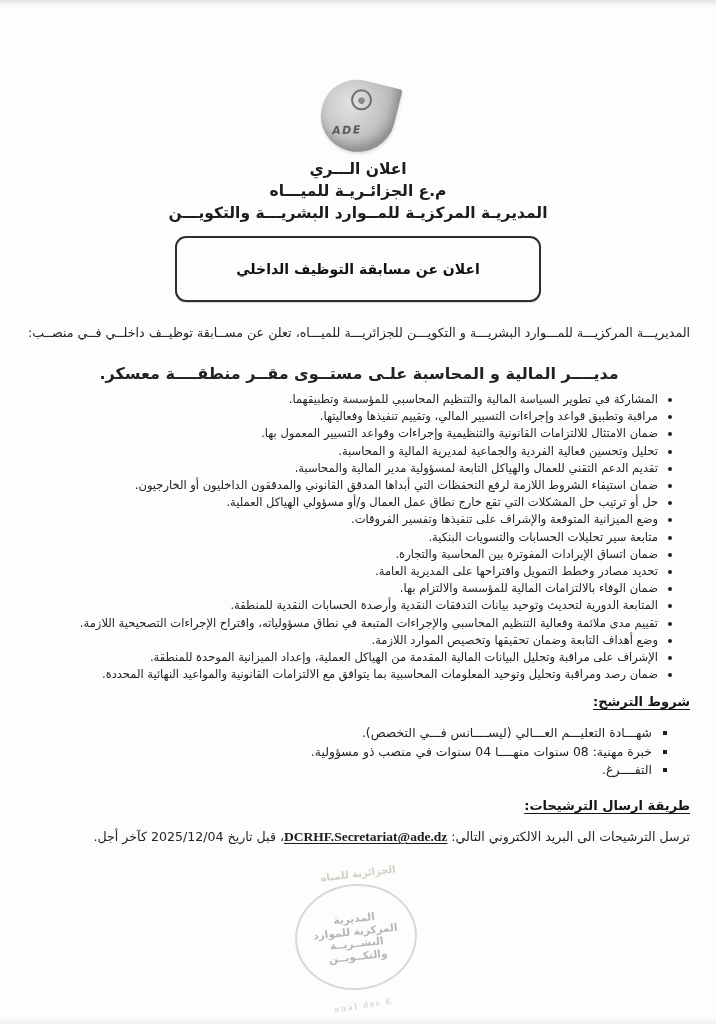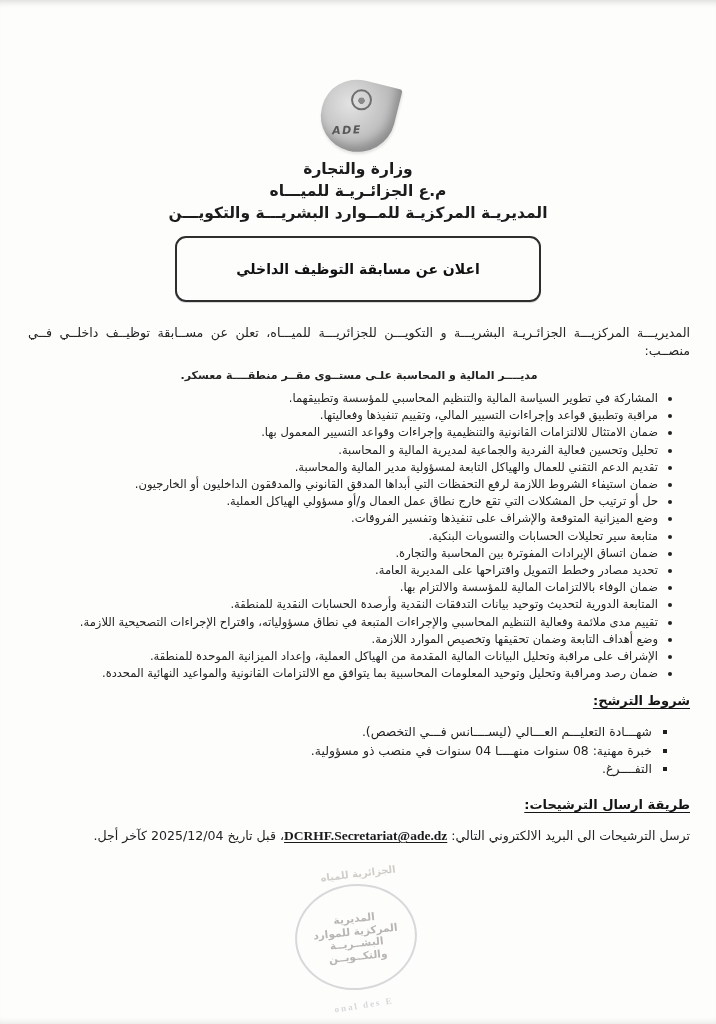--- a/index.html
+++ b/index.html
@@ -49,21 +49,21 @@
     margin:12px auto 0;
     border:2px solid #2e2e2e;
     border-radius:11px;
     display:flex;align-items:center;justify-content:center;
     box-shadow:0 1px 0 rgba(0,0,0,.15);
   }
   .title-box span{font-weight:bold;font-size:14px;color:#101010;}
   
   .content{direction:rtl;padding:0 26px 0 28px;}
   .intro-1{margin:22px 0 0;font-size:12.6px;line-height:18px;text-align:justify;text-align-last:justify;}
-  .intro-2{margin:9px 0 0;font-size:11px;font-weight:bold;text-align:center;}
+  .intro-2{margin:22px 0 0;font-size:16px;font-weight:bold;text-align:center;}
   .sec-heading{
     margin:14px 0 0;font-size:13px;font-weight:bold;
     text-decoration:underline;text-underline-offset:3px;color:#151515;
   }
   ul.tasks{
     margin:8px 0 0;padding:0 32px 0 0;
     list-style:disc;
     font-size:11.5px;line-height:17.2px;color:#222;
   }
   ul.tasks li{padding:0;margin:0;}
@@ -116,32 +116,32 @@
 <div class="page">
 
   <div class="logo-wrap">
     <div class="drop">
       <div class="swirl"></div>
       <div class="ade">ADE</div>
     </div>
   </div>
 
   <div class="letterhead">
-    <div>وزارة والتجارة</div>
+    <div>اعلان الـــري</div>
     <div>م.ع الجزائـريـة للميـــاه</div>
     <div>المديريـة المركزيـة للمــوارد البشريـــة والتكويـــن</div>
   </div>
 
   <div class="title-box">
     <span>اعلان عن مسابقة التوظيف الداخلي</span>
   </div>
 
   <div class="content">
 
-    <p class="intro-1">المديريـــة المركزيـــة الجزائـريـة البشريـــة و التكويـــن للجزائريـــة للميـــاه، تعلن عن مســابقة توظيــف داخلــي فــي منصــب:</p>
+    <p class="intro-1">المديريـــة المركزيـــة للمـــوارد البشريـــة و التكويـــن للجزائريـــة للميـــاه، تعلن عن مســابقة توظيــف داخلــي فــي منصــب:</p>
     <p class="intro-2">مديــــر المالية و المحاسبة علـى مستــوى مقــر منطقــــة معسكر.</p>
 
 
     <ul class="tasks">
 
         <li>المشاركة في تطوير السياسة المالية والتنظيم المحاسبي للمؤسسة وتطبيقهما.</li>
 
         <li>مراقبة وتطبيق قواعد وإجراءات التسيير المالي، وتقييم تنفيذها وفعاليتها.</li>
 
         <li>ضمان الامتثال للالتزامات القانونية والتنظيمية وإجراءات وقواعد التسيير المعمول بها.</li>

